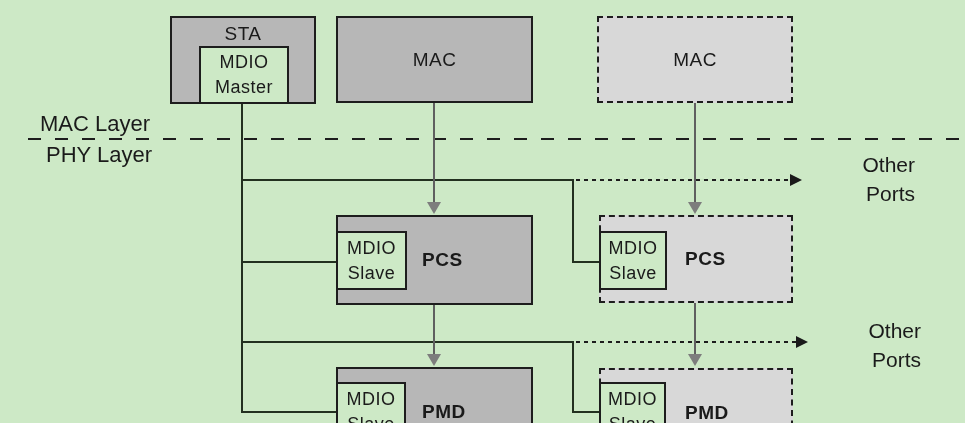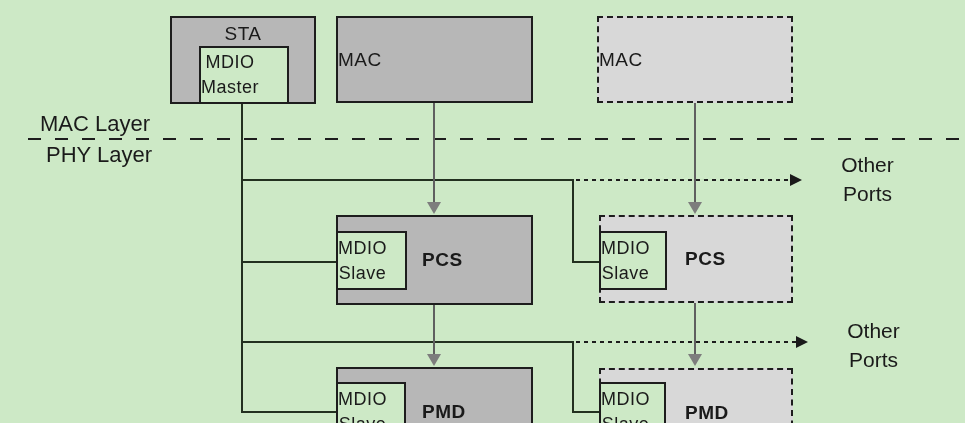--- a/index.html
+++ b/index.html
@@ -19,21 +19,21 @@
     background:var(--background);
     overflow:hidden;
     font-family:"Liberation Sans", sans-serif;
     color:var(--text);
   }
   .box{position:absolute;box-sizing:border-box;z-index:2;}
   .box.solid{background:var(--solid-box-fill);border:2px solid var(--border);}
   .box.dashedb{background:var(--dashed-box-fill);border:2px dashed var(--border);}
   .box.greenfill{background:var(--background);border:2px solid var(--border);}
   .center-label{
-    position:absolute;inset:0;display:flex;align-items:center;justify-content:flex-start;
+    position:absolute;inset:0;display:flex;align-items:center;justify-content:center;
     font-size:19px;letter-spacing:.5px;
   }
   .top-label{
     position:absolute;top:5px;left:0;right:0;text-align:center;font-size:19px;letter-spacing:.5px;
   }
   .two-line{
     white-space:pre-line;text-align:center;font-size:18px;line-height:25px;
   }
   .side-label{
     position:absolute;left:84px;top:0;bottom:0;display:flex;align-items:center;
@@ -55,21 +55,21 @@
     position:absolute;height:2px;z-index:1;
     background:repeating-linear-gradient(90deg,var(--border) 0 13px,transparent 13px 27px);
   }
   .dotted-h{
     position:absolute;height:2px;z-index:1;
     background:repeating-linear-gradient(90deg,var(--border) 0 4px,transparent 4px 8px);
   }
   .float-text{position:absolute;z-index:3;font-size:22px;}
   .ports-text{
     position:absolute;z-index:3;font-size:21px;line-height:29px;
-    width:95px;text-align:center;white-space:pre-line;
+    width:95px;text-align:right;white-space:pre-line;
   }
 </style>
 </head>
 <body>
 
 <div class="canvas">
 
   <div class="dashed-h" style="left:28px;top:138px;width:937px;"></div>
   <div class="float-text" style="left:40px;top:111px;">MAC Layer</div>
   <div class="float-text" style="left:46px;top:142px;">PHY Layer</div>

